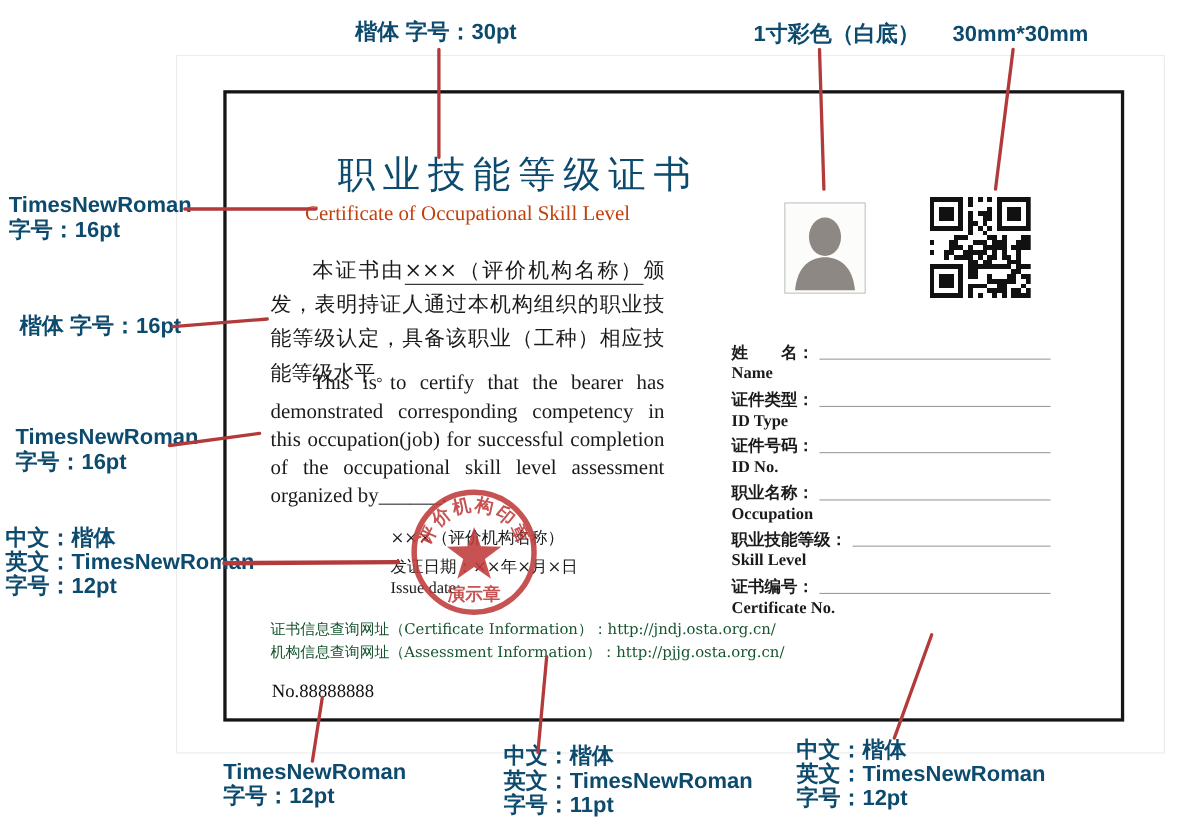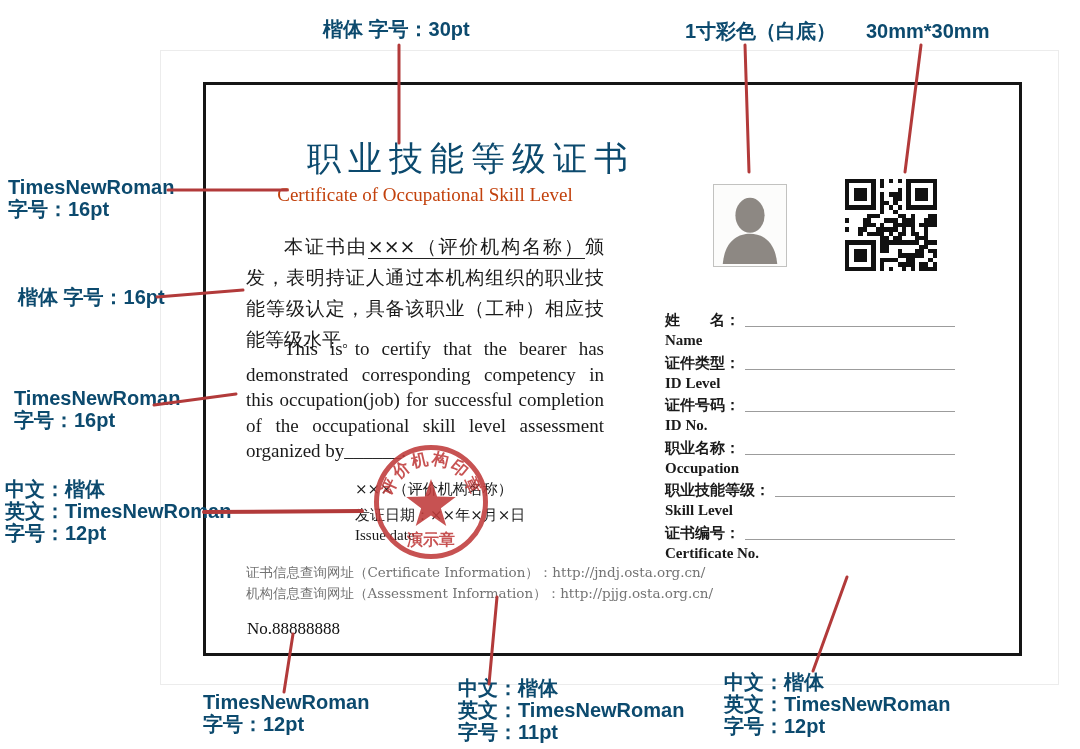--- a/index.html
+++ b/index.html
@@ -21,21 +21,21 @@
             font-size:19px;color:#c2410c;}
   .para-zh{position:absolute;left:246px;top:231px;width:358px;font-size:19px;line-height:31px;
            text-align:justify;text-indent:2em;color:#1a1a1a;}
   .para-zh .u{border-bottom:1px solid #222;padding-bottom:1px;}
   .para-en{position:absolute;left:246px;top:336px;width:358px;font-size:19px;line-height:25.6px;
            text-align:justify;text-indent:2em;color:#1a1a1a;}
   .issue{position:absolute;left:355px;color:#1a1a1a;white-space:nowrap;}
   .issue.l1{top:480px;font-size:15px;}
   .issue.l2{top:506px;font-size:15px;}
   .issue.l3{top:527px;font-size:15px;}
-  .links{position:absolute;left:246px;top:562px;font-size:13.5px;line-height:20.5px;color:#737373;}
+  .links{position:absolute;left:246px;top:562px;font-size:13.5px;line-height:20.5px;color:#14532d;}
   .serial{position:absolute;left:247px;top:619px;font-size:17px;color:#111;}
   
   .photo{position:absolute;left:713px;top:184px;width:74px;height:83px;background:#fcfcfb;
          border:1px solid #c2c2c0;box-sizing:border-box;}
   .qr{position:absolute;left:845px;top:179px;width:92px;height:92px;background:#fff;}
   
   .fields{position:absolute;left:665px;top:309px;width:290px;font-weight:bold;}
   .frow{height:42.6px;}
   .zh-line{display:flex;align-items:flex-end;height:21px;}
   .zh-line .lab{font-size:15px;color:#1a1a1a;white-space:nowrap;}
@@ -334,21 +334,21 @@
           <span class="lab cn">姓　　名：</span>
           <span class="fill"></span>
         </div>
       <div class="en-lab en">Name</div>
     </div>
     <div class="frow">
       <div class="zh-line">
           <span class="lab cn">证件类型：</span>
           <span class="fill"></span>
         </div>
-      <div class="en-lab en">ID Level</div>
+      <div class="en-lab en">ID Type</div>
     </div>
     <div class="frow">
       <div class="zh-line">
           <span class="lab cn">证件号码：</span>
           <span class="fill"></span>
         </div>
       <div class="en-lab en">ID No.</div>
     </div>
     <div class="frow">
       <div class="zh-line">

